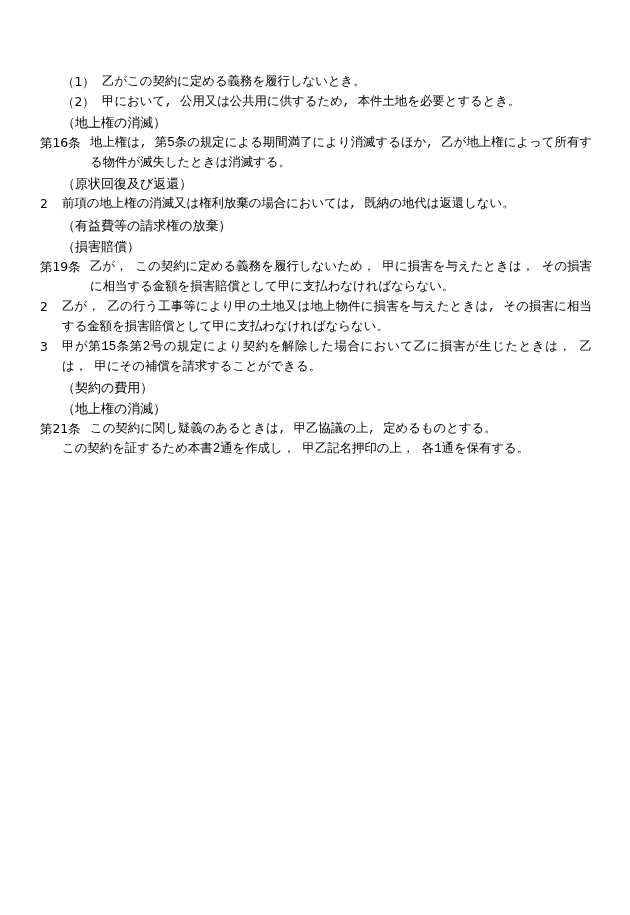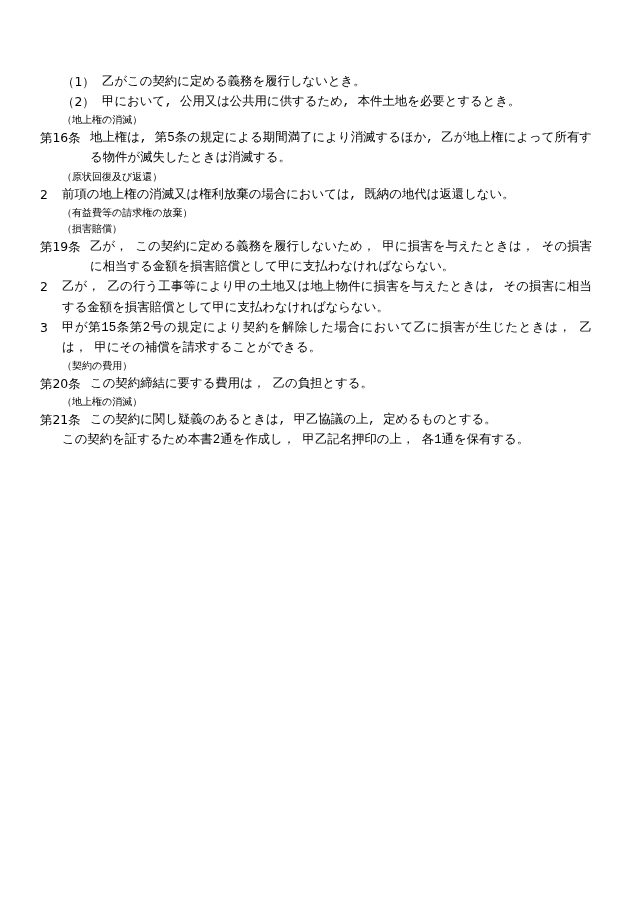--- a/index.html
+++ b/index.html
@@ -42,21 +42,21 @@
     width: 50px;
   }
   
   .para .marker {
     width: 22px;
     padding-left: 0;
   }
   
   .heading {
     padding-left: 22px;
-    font-size: 10px;
+    font-size: 13px;
     line-height: 1.62;
   }
   
   .item {
     padding-left: 22px;
   }
   .item .marker {
     width: 40px;
   }
   
@@ -92,24 +92,20 @@
       </div>
       <div class="block para">
         <span class="marker">2</span>
         <span class="body-text">乙が， 乙の行う工事等により甲の土地又は地上物件に損害を与えたときは, その損害に相当する金額を損害賠償として甲に支払わなければならない。</span>
       </div>
       <div class="block para">
         <span class="marker">3</span>
         <span class="body-text">甲が第15条第2号の規定により契約を解除した場合において乙に損害が生じたときは， 乙は， 甲にその補償を請求することができる。</span>
       </div>
       <div class="heading">（契約の費用）</div>
-      <div class="block art">
-        <span class="marker">第20条</span>
-        <span class="body-text">この契約締結に要する費用は， 乙の負担とする。</span>
-      </div>
       <div class="heading">（地上権の消滅）</div>
       <div class="block art">
         <span class="marker">第21条</span>
         <span class="body-text">この契約に関し疑義のあるときは, 甲乙協議の上, 定めるものとする。</span>
       </div>
       <div class="block art">
         <span class="marker" style="width: 22px;"></span>
         <span class="body-text">この契約を証するため本書2通を作成し， 甲乙記名押印の上， 各1通を保有する。</span>
       </div>
     </div>

